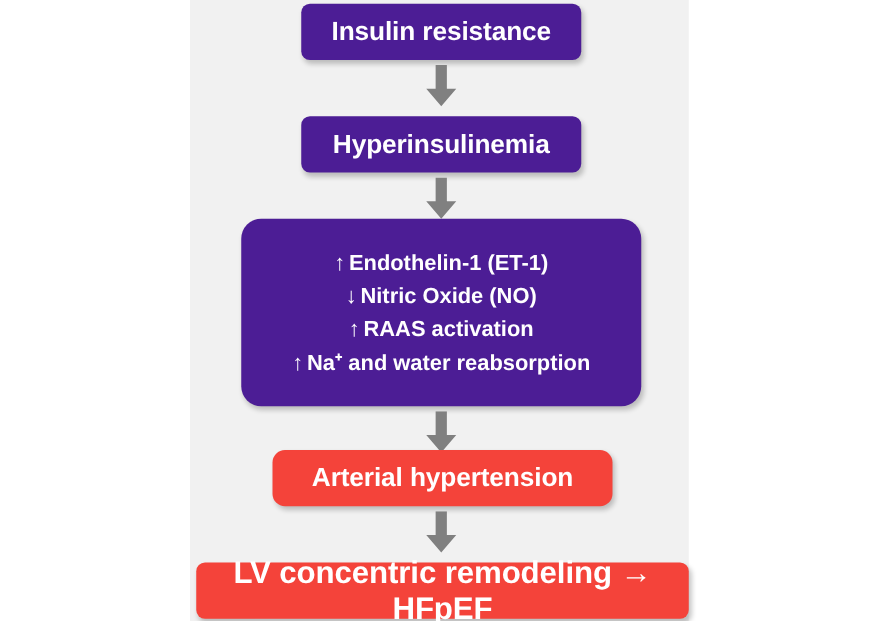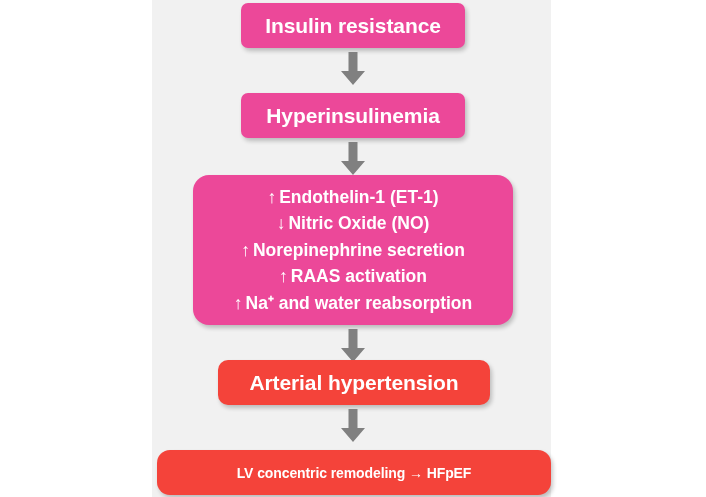--- a/index.html
+++ b/index.html
@@ -36,21 +36,21 @@
     display: flex;
     align-items: center;
     justify-content: center;
     text-align: center;
     color: #ffffff;
     font-weight: bold;
     box-sizing: border-box;
     box-shadow: 2px 3px 4px rgba(0,0,0,0.22);
   }
 
-  .node-blue { background: #ec4899; }
+  .node-blue { background: #4c1d95; }
   .node-red  { background: #f4433a; }
 
   .node-pill {
     border-radius: 7px;
     font-size: 21px;
     letter-spacing: -0.1px;
   }
 
   .node-big {
     border-radius: 16px;
@@ -88,22 +88,21 @@
     left: 241px; top: 93px; width: 224px; height: 45px;
   }
   #node-mediators {
     left: 193px; top: 175px; width: 320px; height: 150px;
   }
   #node-arterial-hypertension {
     left: 218px; top: 360px; width: 272px; height: 45px; border-radius: 10px;
   }
   #node-lv-remodeling {
     left: 157px; top: 450px; width: 394px; height: 45px;
-    font-size: 14px;
-    border-radius: 13px;
+    font-size: 25px;
   }
 
   #connector-1 { left: 339px; top: 52px; }
   #connector-2 { left: 339px; top: 142px; }
   #connector-3 { left: 339px; top: 329px; }
   #connector-4 { left: 339px; top: 409px; }
 </style>
 </head>
 <body>
 
@@ -133,23 +132,20 @@
 
   <div class="node node-blue node-big" id="node-mediators">
     <div class="lines">
       <div class="line">
         <span class="arrowglyph">↑</span><span>Endothelin-1 (ET-1)</span>
       </div>
       <div class="line">
         <span class="arrowglyph">↓</span><span>Nitric Oxide (NO)</span>
       </div>
       <div class="line">
-        <span class="arrowglyph">↑</span><span>Norepinephrine secretion</span>
-      </div>
-      <div class="line">
         <span class="arrowglyph">↑</span><span>RAAS activation</span>
       </div>
       <div class="line">
         <span class="arrowglyph">↑</span><span>Na⁺ and water reabsorption</span>
       </div>
     </div>
   </div>
 
   <div class="connector" id="connector-3">
     <svg width="28" height="34" viewBox="0 0 28 34">

